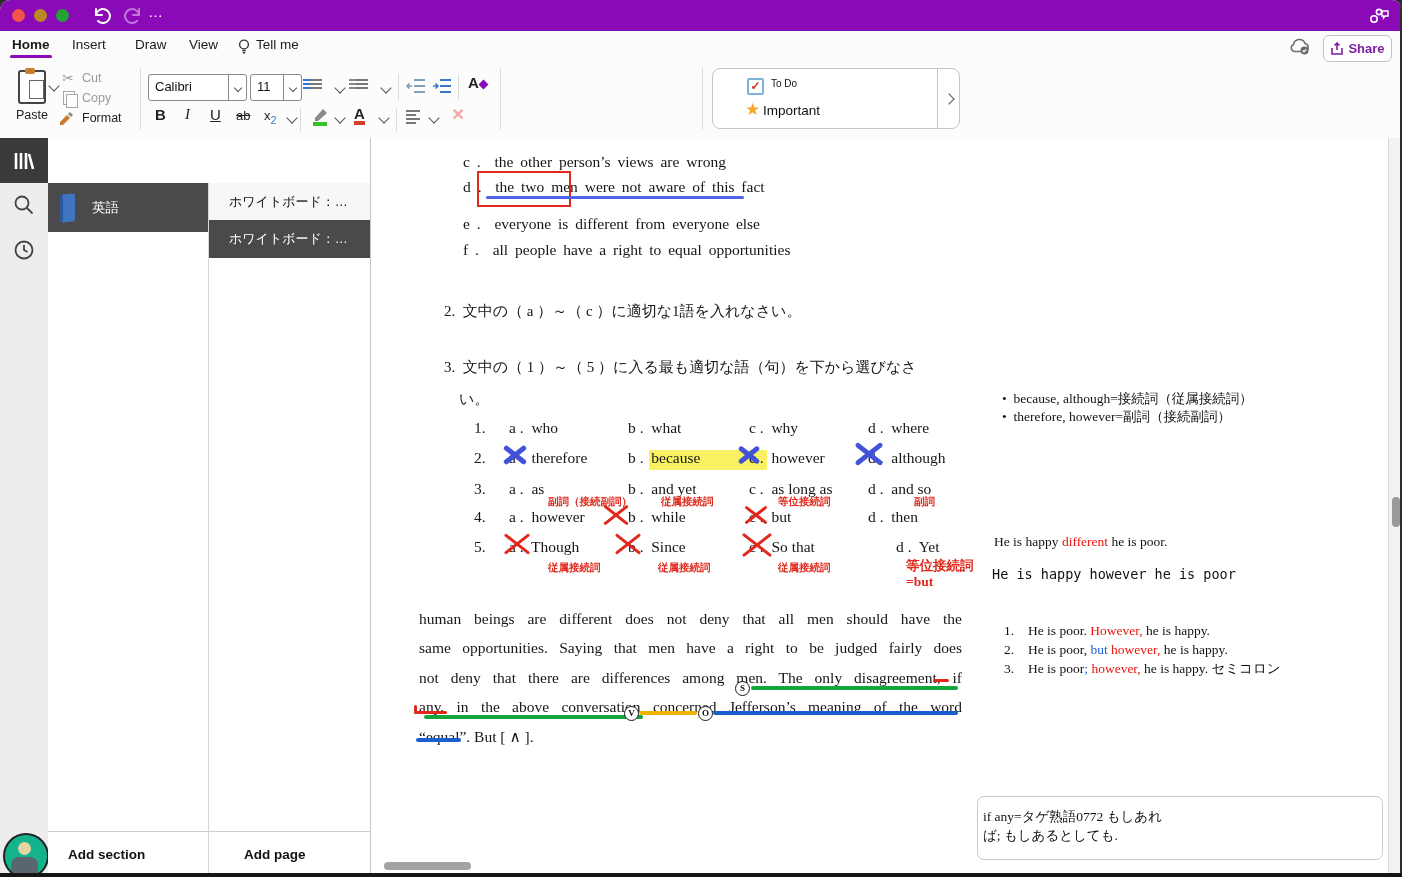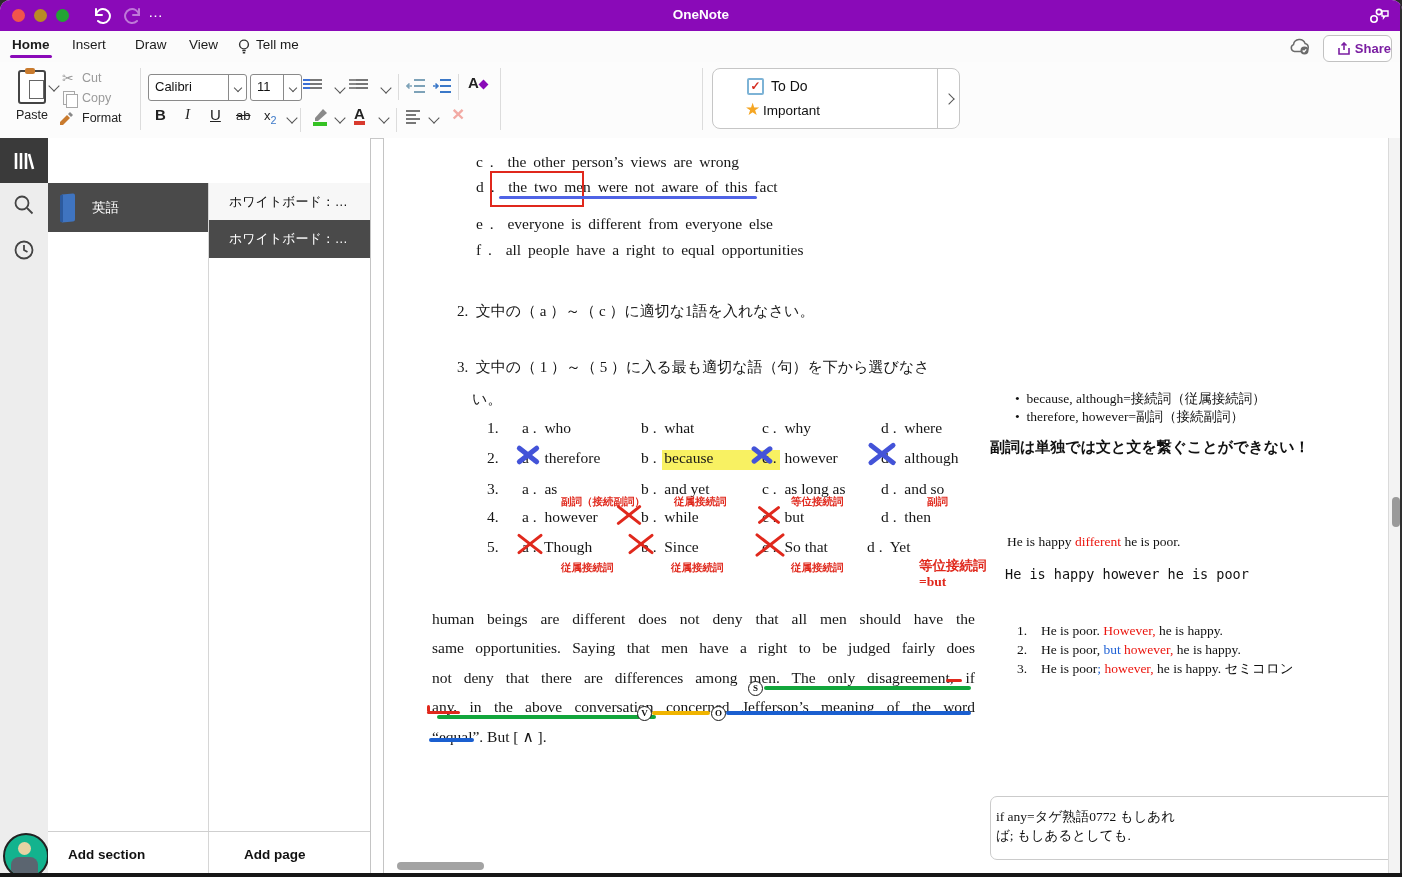--- a/index.html
+++ b/index.html
@@ -14,21 +14,21 @@
   .tl.green{left:56px;background:#23a334;}
   .tb-title{left:0;right:0;top:7px;text-align:center;color:#fff;font-weight:bold;font-size:13.5px;}
   .tb-ic{top:6px;}
   .dots{color:#fff;font-size:15px;letter-spacing:1.5px;top:3px;left:148px;}
 
   
   .tabrow{left:0;top:31px;width:1402px;height:31px;background:#fbfbfb;}
   .tab{top:6px;font-size:13.5px;color:#1b1b1b;cursor:default;}
   .tab.active{font-weight:bold;}
   .tab.active::after{content:"";position:absolute;left:-2px;right:-2px;bottom:-6px;height:3px;background:#8a0ab8;border-radius:2px;}
-  .sharebtn{left:1323px;top:4px;width:67px;height:25px;border:1px solid #c2c2c2;border-radius:6px;background:#fff;display:flex;align-items:center;justify-content:flex-end;gap:4px;color:#7b1fa2;font-weight:bold;font-size:13px;}
+  .sharebtn{left:1323px;top:4px;width:67px;height:25px;border:1px solid #c2c2c2;border-radius:6px;background:#fff;display:flex;align-items:center;justify-content:center;gap:4px;color:#7b1fa2;font-weight:bold;font-size:13px;}
 
   
   .ribbon{left:0;top:62px;width:1402px;height:76px;background:#fcfcfc;border-bottom:1px solid #c8c8c8;}
   .rdiv{width:1px;top:6px;height:62px;background:#dcdcdc;}
   .rlabel{font-size:12.5px;color:#222;}
   .gray{color:#9a9a9a;}
   .combo{height:25px;border:1px solid #8a8a8a;border-radius:3px;background:#fff;display:flex;align-items:stretch;font-size:13px;color:#111;}
   .combo .val{padding:4px 6px;flex:1;}
   .combo .dd{width:17px;border-left:1px solid #8a8a8a;display:flex;align-items:center;justify-content:center;}
   .chev{width:7px;height:7px;border-right:1.6px solid #555;border-bottom:1.6px solid #555;transform:rotate(45deg);display:inline-block;}
@@ -60,21 +60,21 @@
   .pagerow{left:161px;width:161px;display:flex;align-items:center;font-size:13px;padding-left:0;}
   .pr1{top:45px;height:37px;background:#f7f7f7;color:#111;}
   .pr2{top:82px;height:38px;background:#4a4a4a;color:#fff;}
   .nav-footer{left:0;top:693px;width:322px;height:46px;border-top:1px solid #cfcfcf;background:#fff;}
   .addlbl{font-size:13.5px;font-weight:bold;color:#111;top:15px;}
   .avatar{left:3px;top:695px;width:42px;height:42px;border-radius:50%;background:#13b38e;border:2px solid #222;overflow:hidden;}
   .avatar .head{position:absolute;left:13px;top:7px;width:13px;height:13px;border-radius:50%;background:#e6d3a3;}
   .avatar .body{position:absolute;left:6px;top:22px;width:27px;height:16px;border-radius:8px 8px 0 0;background:#5b6570;}
 
   
-  .canvas{left:370px;top:138px;width:1018px;height:739px;background:#fff;border-left:1px solid #c4c4c4;overflow:hidden;margin-left:13px;}
+  .canvas{left:370px;top:138px;width:1018px;height:739px;background:#fff;border-left:1px solid #c4c4c4;overflow:hidden;}
   .vscroll{left:1388px;top:138px;width:14px;height:739px;background:#f3f3f3;border-left:1px solid #dadada;}
   .vthumb{left:3px;top:359px;width:8px;height:30px;background:#9a9a9a;border-radius:4px;}
   .hthumb{left:13px;top:724px;width:87px;height:8px;background:#a3a3a3;border-radius:4px;}
   .redge{right:0;top:0;width:2px;height:877px;background:#2e2e2e;}
   .bedge{left:0;bottom:0;width:1402px;height:4px;background:#161616;}
 
   .serif{font-family:"Liberation Serif",serif;color:#161616;}
   .scanline{font-size:15.5px;white-space:pre;word-spacing:3px;}
   .jp{font-size:15px;white-space:pre;}
   .opt{font-size:15.5px;white-space:pre;}
@@ -112,21 +112,20 @@
           <path d="M4 9a7 7 0 1 1 2 6" fill="none" stroke="#fff" stroke-width="2" stroke-linecap="round"></path>
         </svg>
     </span>
     <span class="abs" style="left:124px;top:6px;opacity:.45">
       <svg width="19" height="19" viewBox="0 0 19 19">
           <path d="M15 3v6h-6" fill="none" stroke="#fff" stroke-width="2" stroke-linecap="round"></path>
           <path d="M15 9a7 7 0 1 0 -2 6" fill="none" stroke="#fff" stroke-width="2" stroke-linecap="round"></path>
         </svg>
     </span>
     <span class="abs dots">…</span>
-    <div class="abs tb-title">OneNote</div>
     <span class="abs tb-ic" style="left:1366px">
       <svg width="24" height="20" viewBox="0 0 24 20">
           <circle cx="8" cy="13" r="3.2" fill="none" stroke="#fff" stroke-width="1.6"></circle>
           <circle cx="13" cy="6" r="2.6" fill="none" stroke="#fff" stroke-width="1.6"></circle>
           <path d="M16 5h6v5h-3l-1.5 2v-2H16z" fill="none" stroke="#fff" stroke-width="1.4"></path>
         </svg>
     </span>
   </div>
 
   <div class="abs tabrow">
@@ -240,21 +239,21 @@
         <i style="width:10px"></i>
       </span>
     <span class="abs chev" style="left:430px;top:52px"></span>
     <span class="abs redx" style="left:452px;top:40px">×</span>
     <div class="abs rdiv" style="left:500px"></div>
 
     <div class="abs rdiv" style="left:702px"></div>
 
     <div class="abs gallery" style="left:712px;top:6px;width:246px;height:59px">
       <div class="abs todo-check" style="left:34px;top:9px">✓</div>
-      <span class="abs" style="left:58px;top:9px;font-size:14px;color:#111">To Do</span>
+      <span class="abs" style="left:58px;top:9px;font-size:10px;color:#111">To Do</span>
       <span class="abs star" style="left:32px;top:32px">★</span>
       <span class="abs" style="left:50px;top:34px;font-size:13.5px;color:#111">Important</span>
       <div class="galexp">
           <i class="chev right"></i>
         </div>
     </div>
   </div>
 
   <div class="abs rail">
     <div class="abs rail-top">
@@ -336,21 +335,21 @@
     <div class="abs opt" style="left:103px;top:370px">4.</div>
     <div class="abs opt" style="left:138px;top:370px">a .  however</div>
     <div class="abs opt" style="left:257px;top:370px">b .  while</div>
     <div class="abs opt" style="left:378px;top:370px">c .  but</div>
     <div class="abs opt" style="left:497px;top:370px">d .  then</div>
 
     <div class="abs opt" style="left:103px;top:400px">5.</div>
     <div class="abs opt" style="left:138px;top:400px">a .  Though</div>
     <div class="abs opt" style="left:257px;top:400px">b .  Since</div>
     <div class="abs opt" style="left:378px;top:400px">c .  So that</div>
-    <div class="abs opt" style="left:483px;top:400px">d .  Yet</div>
+    <div class="abs opt" style="left:525px;top:400px">d .  Yet</div>
 
     <div class="abs xmark" style="left:130px;top:303px;width:27px;height:27px">
         <i></i>
         <i></i>
       </div>
     <div class="abs xmark" style="left:365px;top:304px;width:25px;height:25px">
         <i></i>
         <i></i>
       </div>
     <div class="abs xmark" style="left:481px;top:300px;width:33px;height:31px">
@@ -404,21 +403,20 @@
     <div class="abs bar" style="left:53px;top:577px;width:219px;height:4px;background:#12a63c"></div>
     <div class="abs svo" style="left:253px;top:568px">V</div>
     <div class="abs bar" style="left:268px;top:573px;width:58px;height:4px;background:#f0b400"></div>
     <div class="abs svo" style="left:327px;top:568px">O</div>
     <div class="abs bar" style="left:342px;top:573px;width:245px;height:4px;background:#1a5fd0"></div>
     <div class="abs bar" style="left:45px;top:600px;width:45px;height:4px;background:#1a5fd0"></div>
 
 
     <div class="abs note" style="left:631px;top:252px">•&nbsp;&nbsp;<span>because, although=接続詞（従属接続詞）</span></div>
     <div class="abs note" style="left:631px;top:270px">•&nbsp;&nbsp;<span>therefore, however=副詞（接続副詞）</span></div>
-    <div class="abs note" style="left:606px;top:300px;font-size:15px;font-weight:600">副詞は単独では文と文を繋ぐことができない！</div>
 
     <div class="abs note" style="left:623px;top:396px"><span>He is happy </span><span class="nred">different</span><span> he is poor.</span></div>
     <div class="abs mono" style="left:621px;top:428px">He is happy however he is poor</div>
 
     <div class="abs note" style="left:633px;top:485px"><span style="display:inline-block;width:24px">1.</span><span>He is poor.  </span><span class="nred">However,</span><span> he is happy.</span></div>
     <div class="abs note" style="left:633px;top:504px"><span style="display:inline-block;width:24px">2.</span><span>He is poor, </span><span class="nblue">but</span><span class="nred"> however,</span><span> he is happy.</span></div>
     <div class="abs note" style="left:633px;top:522px"><span style="display:inline-block;width:24px">3.</span><span>He is poor</span><span class="nblue">;</span><span class="nred"> however,</span><span> he is happy. セミコロン</span></div>
 
     <div class="abs idiombox" style="left:606px;top:658px;width:404px;height:62px"></div>
     <div class="abs note" style="left:612px;top:670px">if any=タゲ熟語0772 もしあれ</div>

